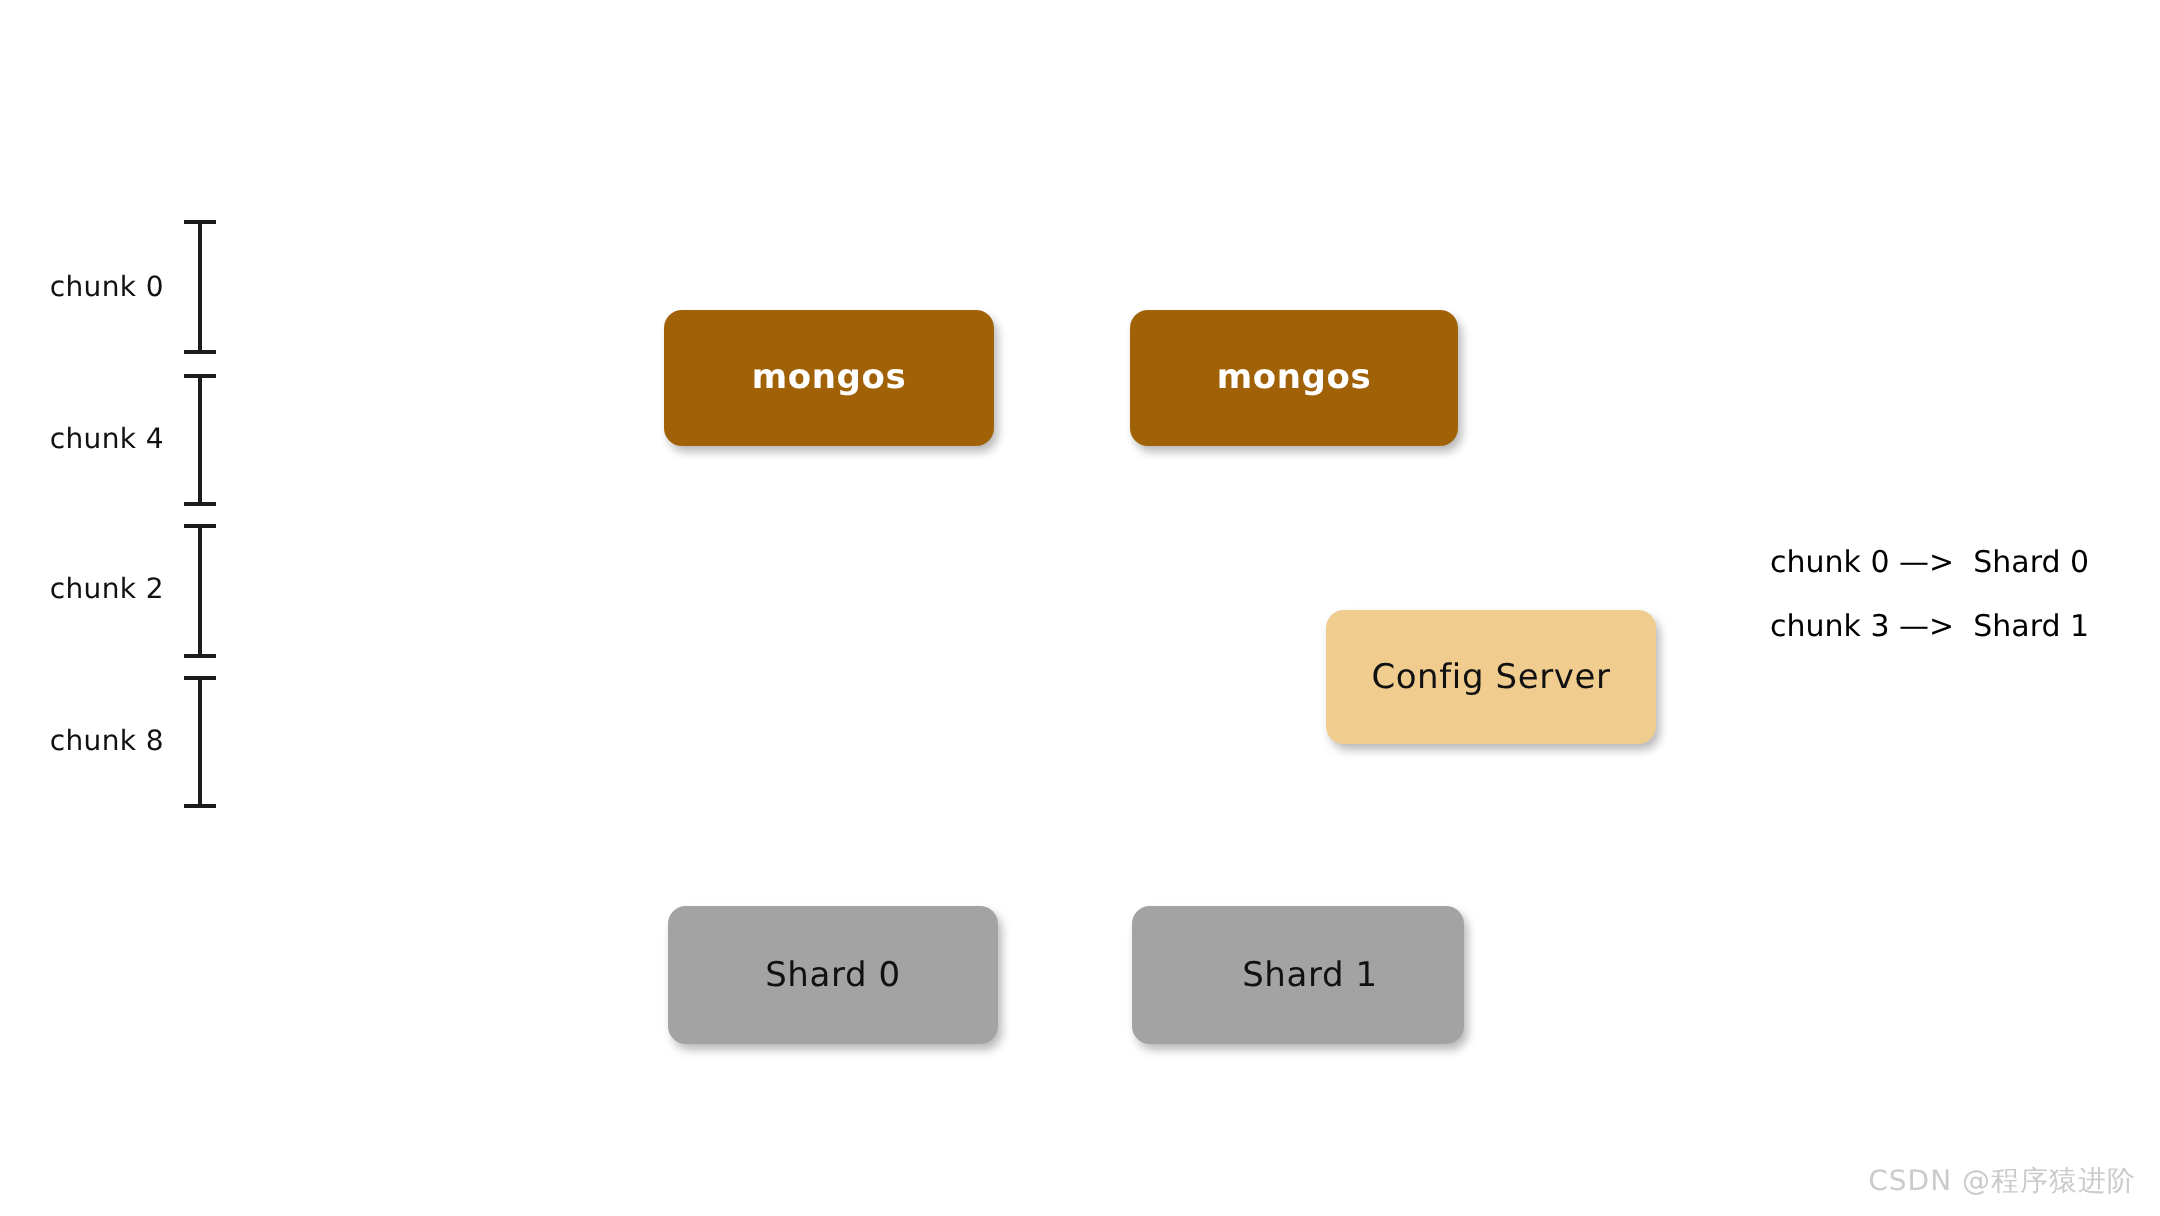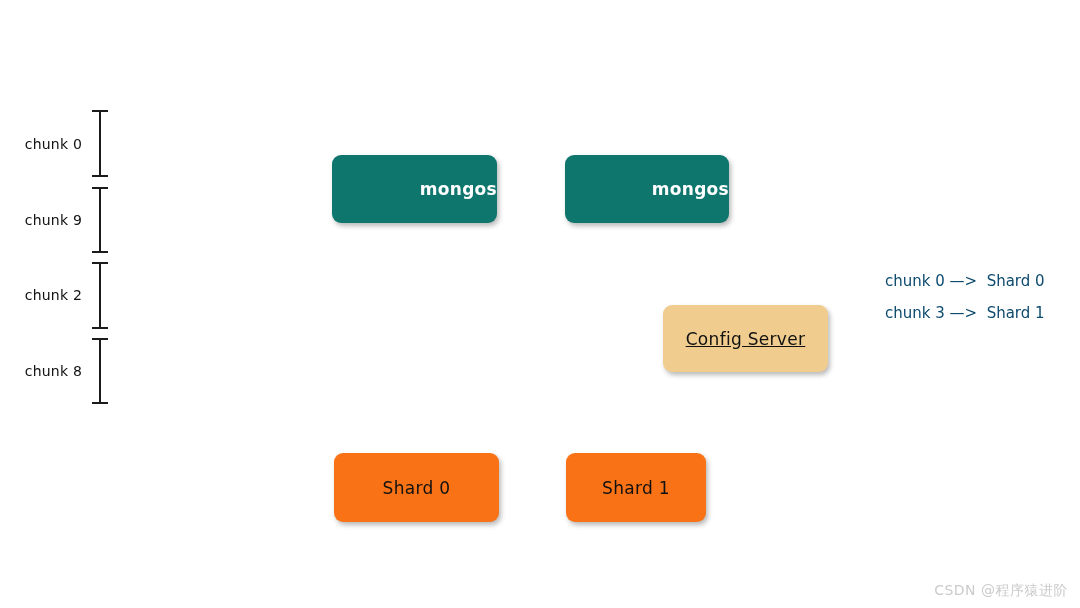--- a/index.html
+++ b/index.html
@@ -60,51 +60,50 @@
     position: absolute;
     border-radius: 9px;
     display: flex;
     align-items: center;
     justify-content: center;
     font-size: 17px;
     box-shadow: 2px 3px 5px rgba(0,0,0,0.28);
     letter-spacing: 0.3px;
   }
   .node-mongos {
-    background: #0f766e;
+    background: #a16207;
     color: #ffffff;
     font-weight: bold;
-    justify-content: flex-end;
   }
   .node-config {
     background: #f0cd8e;
     color: #111111;
   }
   .node-shard {
-    background: #f97316;
+    background: #a3a3a3;
     color: #111111;
     text-align: right;
   }
   .mongos-left  { left: 332px; top: 155px; width: 165px; height: 68px; }
   .mongos-right { left: 565px; top: 155px; width: 164px; height: 68px; }
-  .config-box   { left: 663px; top: 305px; width: 165px; height: 67px; text-decoration: underline; }
+  .config-box   { left: 663px; top: 305px; width: 165px; height: 67px; }
   .shard0-box   { left: 334px; top: 453px; width: 165px; height: 69px; }
-  .shard1-box   { left: 566px; top: 453px; width: 140px; height: 69px; }
+  .shard1-box   { left: 566px; top: 453px; width: 154px; height: 69px; padding-left: 12px; }
 
   
   .mapping {
     position: absolute;
     left: 885px;
     top: 265px;
   }
   .mapping-line {
     height: 32px;
     line-height: 32px;
     font-size: 15px;
-    color: #0c4a6e;
+    color: #000000;
     white-space: pre;
   }
 
   
   .watermark {
     position: absolute;
     right: 12px;
     bottom: 8px;
     font-size: 14px;
     color: #cbcbcb;
@@ -115,21 +114,21 @@
 <body>
 
 <div class="canvas">
 
   <div class="ruler-seg seg-0"></div>
   <div class="ruler-seg seg-1"></div>
   <div class="ruler-seg seg-2"></div>
   <div class="ruler-seg seg-3"></div>
 
   <div class="chunk-label chunk-label-0">chunk 0</div>
-  <div class="chunk-label chunk-label-1">chunk 9</div>
+  <div class="chunk-label chunk-label-1">chunk 4</div>
   <div class="chunk-label chunk-label-2">chunk 2</div>
   <div class="chunk-label chunk-label-3">chunk 8</div>
 
   <div class="node node-mongos mongos-left">
     <span>mongos</span>
   </div>
   <div class="node node-mongos mongos-right">
     <span>mongos</span>
   </div>
   <div class="node node-config config-box">

